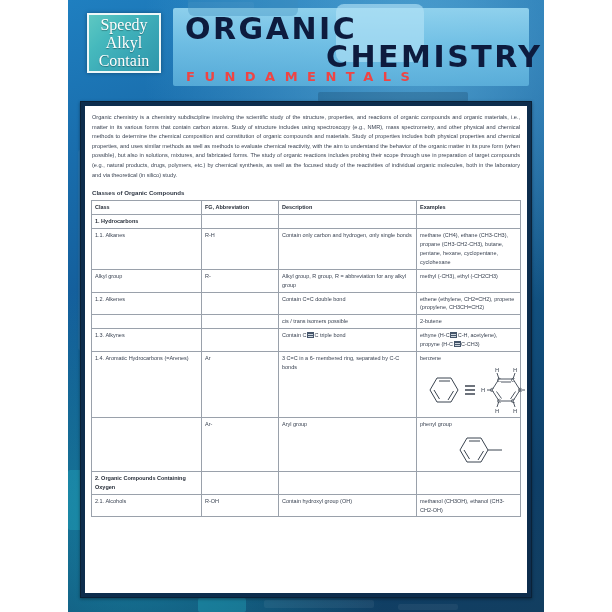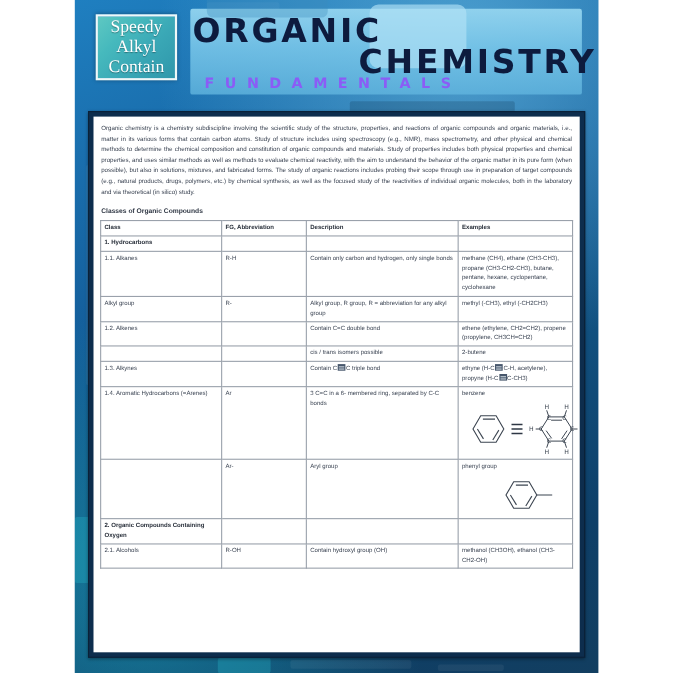--- a/index.html
+++ b/index.html
@@ -76,37 +76,37 @@
   .title-line {
     position: absolute;
     color: #0d1b3e;
     font-family: "DejaVu Sans", sans-serif;
     font-weight: bold;
     letter-spacing: 1px;
     white-space: nowrap;
     line-height: 1;
   }
   #t-organic {
-    left: 107px; top: 14px;
+    left: 117px; top: 14px;
     font-size: 30px;
     letter-spacing: 2.5px;
     text-align: right;
   }
   #t-chemistry {
     left: 212px; top: 42px;
     font-size: 30px;
     letter-spacing: 2.5px;
     margin-left: 46px;
   }
   #t-fundamentals {
     left: 118px; top: 70px;
     font-size: 13px;
     letter-spacing: 9.5px;
     font-weight: bold;
-    color: #8b5cf6;
+    color: #ef4444;
   }
 
   
   #logo-box {
     position: absolute;
     left: 19px; top: 13px;
     width: 74px; height: 60px;
     background: linear-gradient(135deg, #5ec8c2 0%, #46b9bd 30%, #3aa8b6 60%, #2f97ab 100%);
     border: 2px solid #eef8f8;
     box-sizing: border-box;

